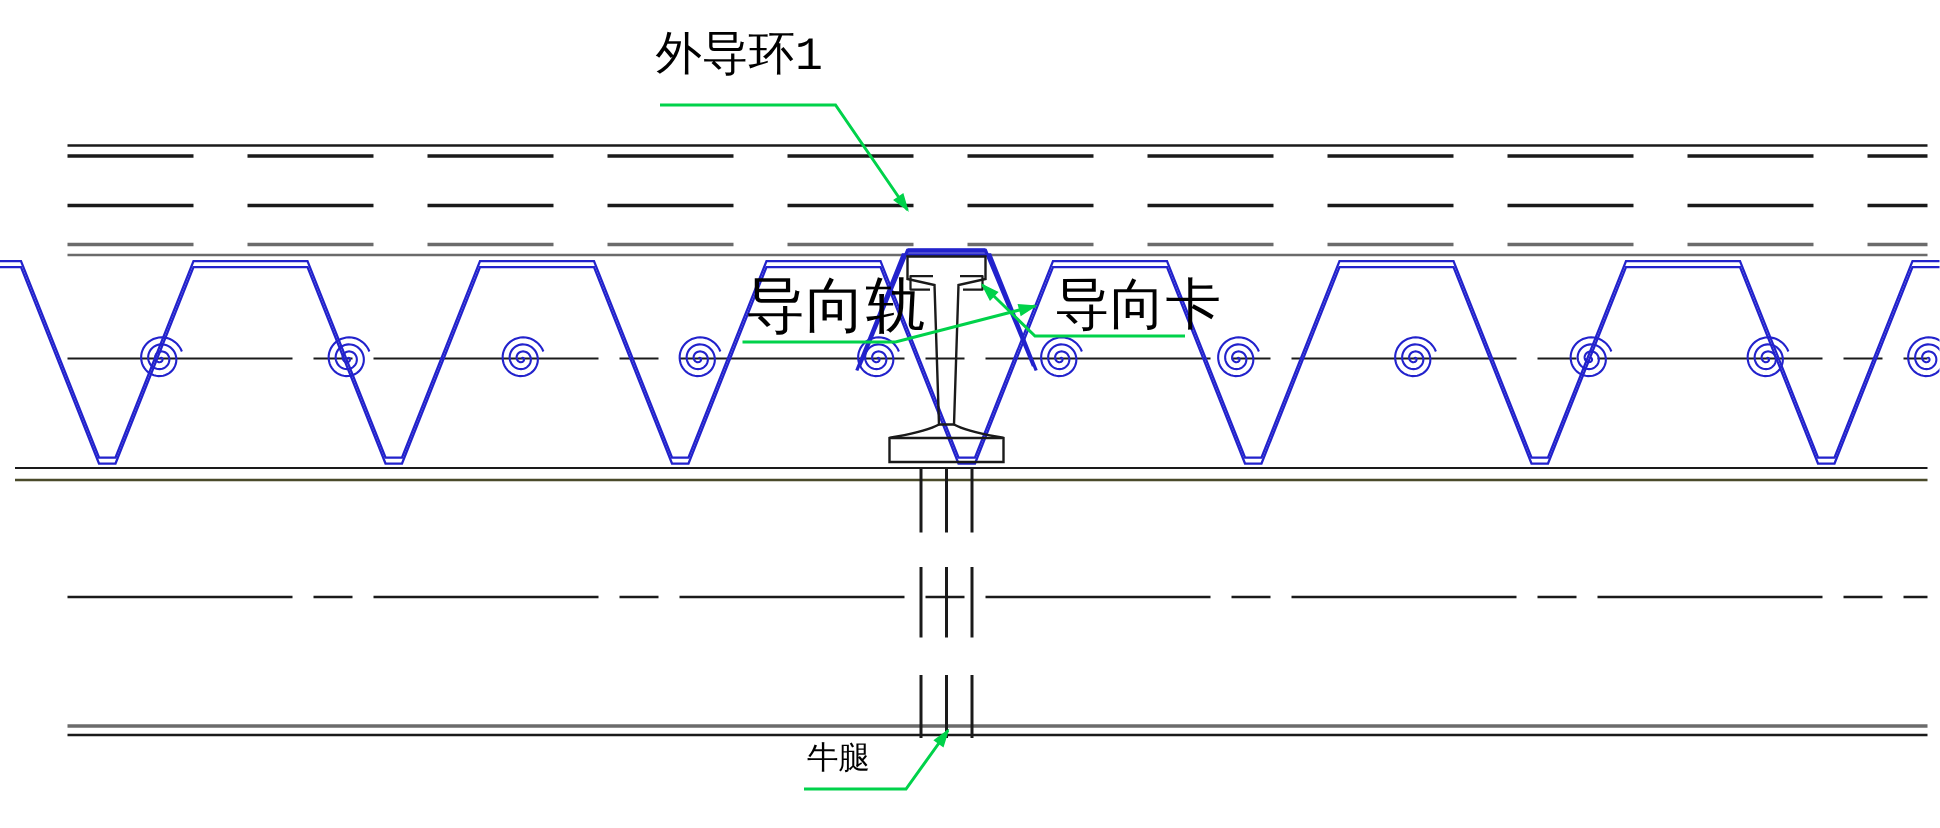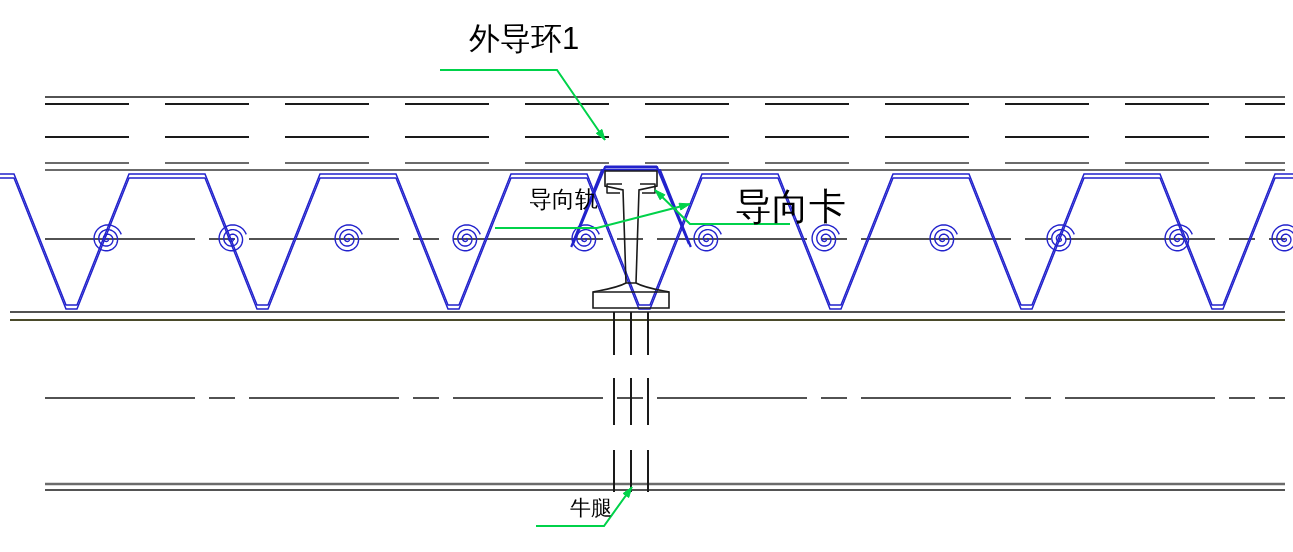--- a/index.html
+++ b/index.html
@@ -1,22 +1,22 @@
 <!DOCTYPE html>
 <html><head>
 <meta charset="utf-8">
 <style>
   html,body{margin:0;padding:0;background:#ffffff;}
   body{width:1293px;height:552px;overflow:hidden;
        font-family:"Liberation Serif","DejaVu Serif",serif;}
   #stage{position:relative;width:1293px;height:552px;background:#fff;}
   svg.layer{position:absolute;left:0;top:0;width:1293px;height:552px;}
   .lbl{position:absolute;white-space:nowrap;color:#000;
-       font-family:Liberation Sans, sans-serif;
-       font-size:31px;line-height:1;letter-spacing:0px;margin-left:32px;}
+       font-family:Liberation Mono, monospace;
+       font-size:31px;line-height:1;letter-spacing:0px;}
 </style>
 </head>
 <body>
 
 <div id="stage">
 
   <svg class="layer" viewBox="0 0 1293 552">
     <g id="g-hlines">
         <line x1="45" y1="97" x2="1285" y2="97" stroke="#1a1a1a" stroke-width="1.6"></line>
         <line x1="45" y1="104" x2="1285" y2="104" stroke="#1a1a1a" stroke-width="2.2" stroke-dasharray="84 36"></line>
@@ -77,18 +77,18 @@
         <path d="M 690 204 L 680.7542815270888 209.9595880662733 L 679.0250096087093 203.25865938255302 Z" fill="#00d24a" stroke="#00d24a" stroke-width="1"></path>
         <path d="M 790 224 L 690 224 L 655 190" fill="none" stroke="#00d24a" stroke-width="2"></path>
         <path d="M 655 190 L 664.9005771607277 194.79359696725513 L 660.0784966846525 199.75750333968554 Z" fill="#00d24a" stroke="#00d24a" stroke-width="1"></path>
         <path d="M 536 526 L 604 526 L 632 487" fill="none" stroke="#00d24a" stroke-width="2"></path>
         <path d="M 632 487 L 628.7212228324712 497.4999819183507 L 623.0995654068506 493.4639201768796 Z" fill="#00d24a" stroke="#00d24a" stroke-width="1"></path>
       </g>
   </svg>
 
   <div id="labels">
       <div class="lbl" style="left: 437px; top: 23px; font-size: 31px;">外导环1</div>
-      <div class="lbl" style="left: 497px; top: 188px; font-size: 23px;">导向轨</div>
+      <div class="lbl" style="left: 497px; top: 188px; font-size: 40px;">导向轨</div>
       <div class="lbl" style="left: 703px; top: 188px; font-size: 37px;">导向卡</div>
       <div class="lbl" style="left: 538px; top: 497px; font-size: 21px;">牛腿</div>
     </div>
 
 </div>
 
 </body></html>

